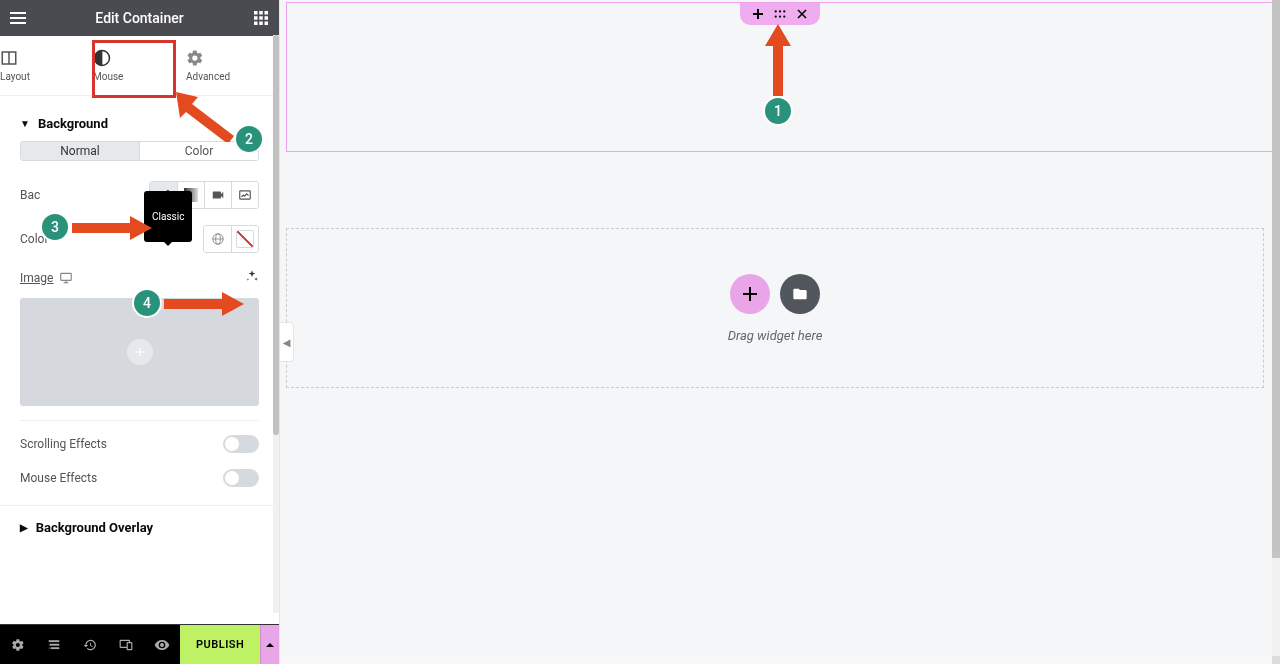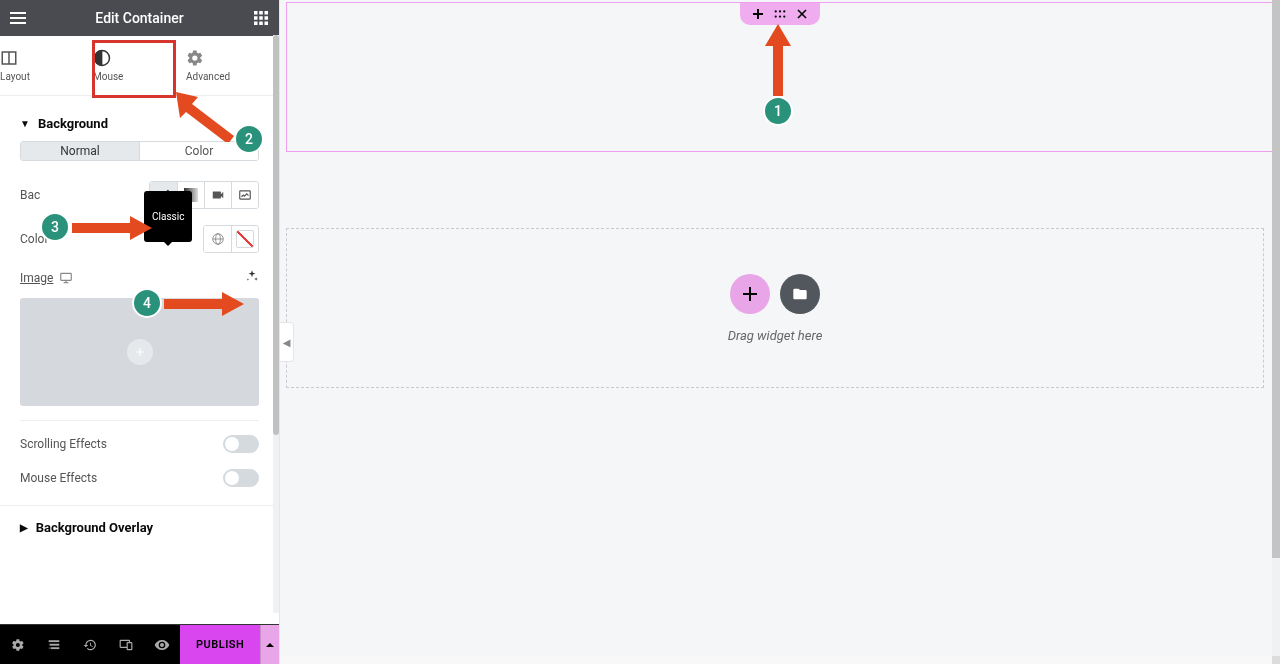--- a/index.html
+++ b/index.html
@@ -58,21 +58,21 @@
 .section-hdr2 { padding: 14px 20px; font-size:13px; font-weight:700; color:#0a0a0a; display:flex; align-items:center; gap:8px; border-top:1px solid #eee; cursor:pointer; }
 
 
 .tooltip { position:absolute; background:#000; color:#fff; font-size:10px; padding:20px 8px; border-radius:3px; white-space:nowrap; }
 .tooltip::after { content:""; position:absolute; bottom:-4px; left:50%; margin-left:-4px; border:4px solid transparent; border-top-color:#000; border-bottom:none; }
 
 
 .panel-footer { height:40px; display:flex; border-top:1px solid #333; }
 .footer-dark { flex:1; background:#000; display:flex; align-items:center; }
 .ficon { width:36px; height:40px; display:flex; align-items:center; justify-content:center; color:#aaa; cursor:pointer; }
-.publish-btn { background:#d946ef; color:#000; font-size:11px; font-weight:600; letter-spacing:0.5px; padding:0 16px; display:flex; align-items:center; cursor:pointer; }
+.publish-btn { background:#bef264; color:#000; font-size:11px; font-weight:600; letter-spacing:0.5px; padding:0 16px; display:flex; align-items:center; cursor:pointer; }
 .publish-caret { width:28px; background:#e8a5e8; border-left:1px solid rgba(0,0,0,0.12); display:flex; align-items:center; justify-content:center; cursor:pointer; }
 
 
 .canvas { flex:1; position:relative; background:#f5f6f8; height:100%; }
 .canvas-inner { position:absolute; inset:0; }
 
 .sel-container { position:absolute; left:6px; right:6px; top:2px; height:150px; border:1px solid #ef9ef0; }
 .sel-handle { position:absolute; top:0; left:50%; transform:translateX(-50%); background:#efacef; height:22px; border-radius:0 0 10px 10px; display:flex; align-items:center; gap:10px; padding:0 12px; }
 .sel-handle .h { cursor:pointer; display:flex; align-items:center; justify-content:center; width:12px; height:12px; }
 

